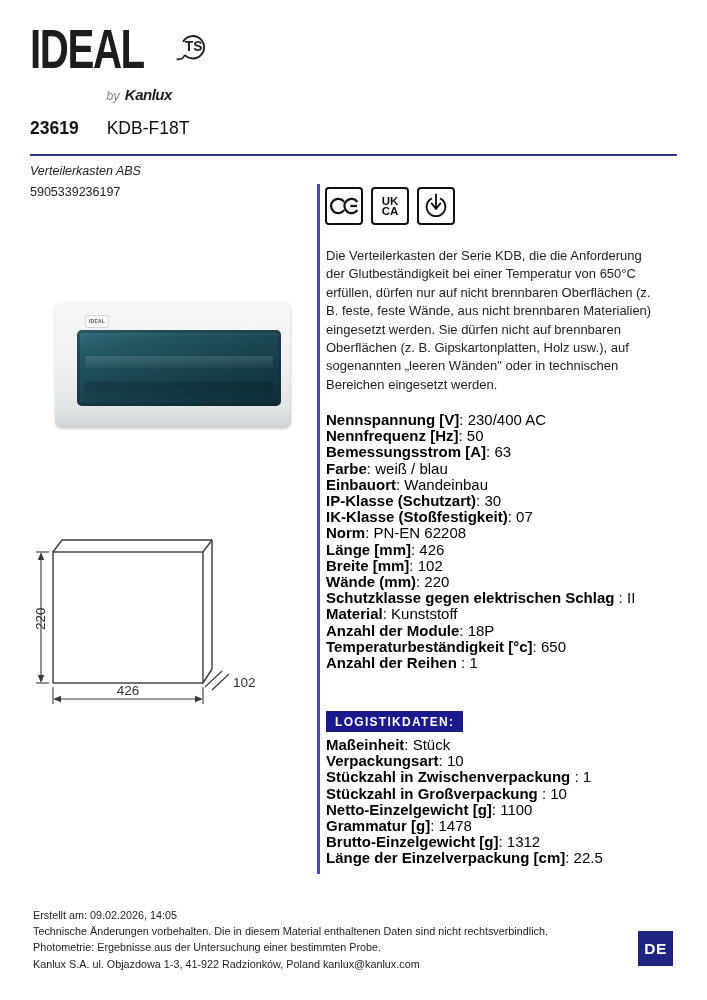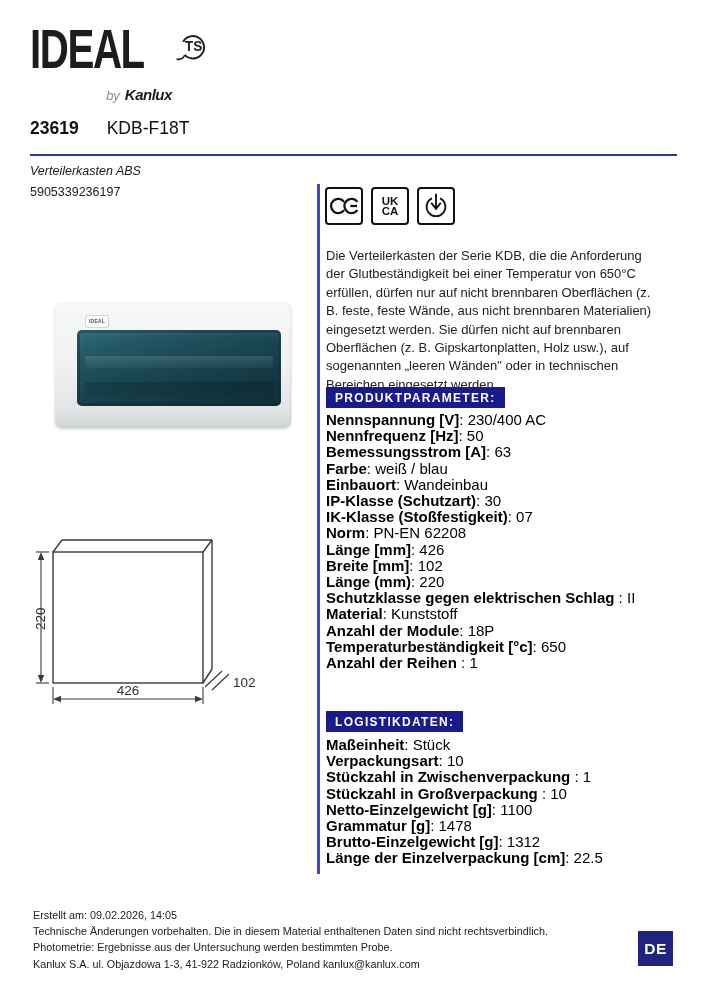--- a/index.html
+++ b/index.html
@@ -130,21 +130,20 @@
       <svg width="30" height="30" viewBox="0 0 34 34">
         <path d="M 12.4 8.4 A 10.6 10.6 0 1 0 21.6 8.4" fill="none" stroke="#111" stroke-width="2.1"></path>
         <line x1="17" y1="3.2" x2="17" y2="19.5" stroke="#111" stroke-width="2.1"></line>
         <polyline points="11.6,13.5 17,20.2 22.4,13.5" fill="none" stroke="#111" stroke-width="2.1" stroke-linejoin="miter"></polyline>
       </svg>
     </div>
   </div>
 
   <div class="description">Die Verteilerkasten der Serie KDB, die die Anforderung der Glutbeständigkeit bei einer Temperatur von 650°C erfüllen, dürfen nur auf nicht brennbaren Oberflächen (z. B. feste, feste Wände, aus nicht brennbaren Materialien) eingesetzt werden. Sie dürfen nicht auf brennbaren Oberflächen (z. B. Gipskartonplatten, Holz usw.), auf sogenannten „leeren Wänden" oder in technischen Bereichen eingesetzt werden.</div>
 
-  <div class="sec-title params">PRODUKTPARAMETER:</div>
   <div class="spec-list params">
 
       <div class="spec-row">
         <span class="spec-label">Nennspannung [V]</span><span class="spec-sep">: </span><span class="spec-value">230/400 AC</span>
       </div>
 
       <div class="spec-row">
         <span class="spec-label">Nennfrequenz [Hz]</span><span class="spec-sep">: </span><span class="spec-value">50</span>
       </div>
 
@@ -175,21 +174,21 @@
 
       <div class="spec-row">
         <span class="spec-label">Länge [mm]</span><span class="spec-sep">: </span><span class="spec-value">426</span>
       </div>
 
       <div class="spec-row">
         <span class="spec-label">Breite [mm]</span><span class="spec-sep">: </span><span class="spec-value">102</span>
       </div>
 
       <div class="spec-row">
-        <span class="spec-label">Länge (mm)</span><span class="spec-sep">: </span><span class="spec-value">220</span>
+        <span class="spec-label">Wände (mm)</span><span class="spec-sep">: </span><span class="spec-value">220</span>
       </div>
 
       <div class="spec-row">
         <span class="spec-label">Schutzklasse gegen elektrischen Schlag</span><span class="spec-sep"> : </span><span class="spec-value">II</span>
       </div>
 
       <div class="spec-row">
         <span class="spec-label">Material</span><span class="spec-sep">: </span><span class="spec-value">Kunststoff</span>
       </div>
 
@@ -279,19 +278,19 @@
     <text x="95" y="171" text-anchor="middle">426</text>
     <text x="200" y="163" text-anchor="start">102</text>
   </svg>
 
   <div class="footer">
 
       <div class="footer-line">Erstellt am: 09.02.2026, 14:05</div>
 
       <div class="footer-line">Technische Änderungen vorbehalten. Die in diesem Material enthaltenen Daten sind nicht rechtsverbindlich.</div>
 
-      <div class="footer-line">Photometrie: Ergebnisse aus der Untersuchung werden bestimmten Probe.</div>
+      <div class="footer-line">Photometrie: Ergebnisse aus der Untersuchung einer bestimmten Probe.</div>
 
       <div class="footer-line">Kanlux S.A. ul. Objazdowa 1-3, 41-922 Radzionków, Poland kanlux@kanlux.com</div>
     </div>
   <div class="lang-badge">DE</div>
 
 </div>
 
 </body></html>

